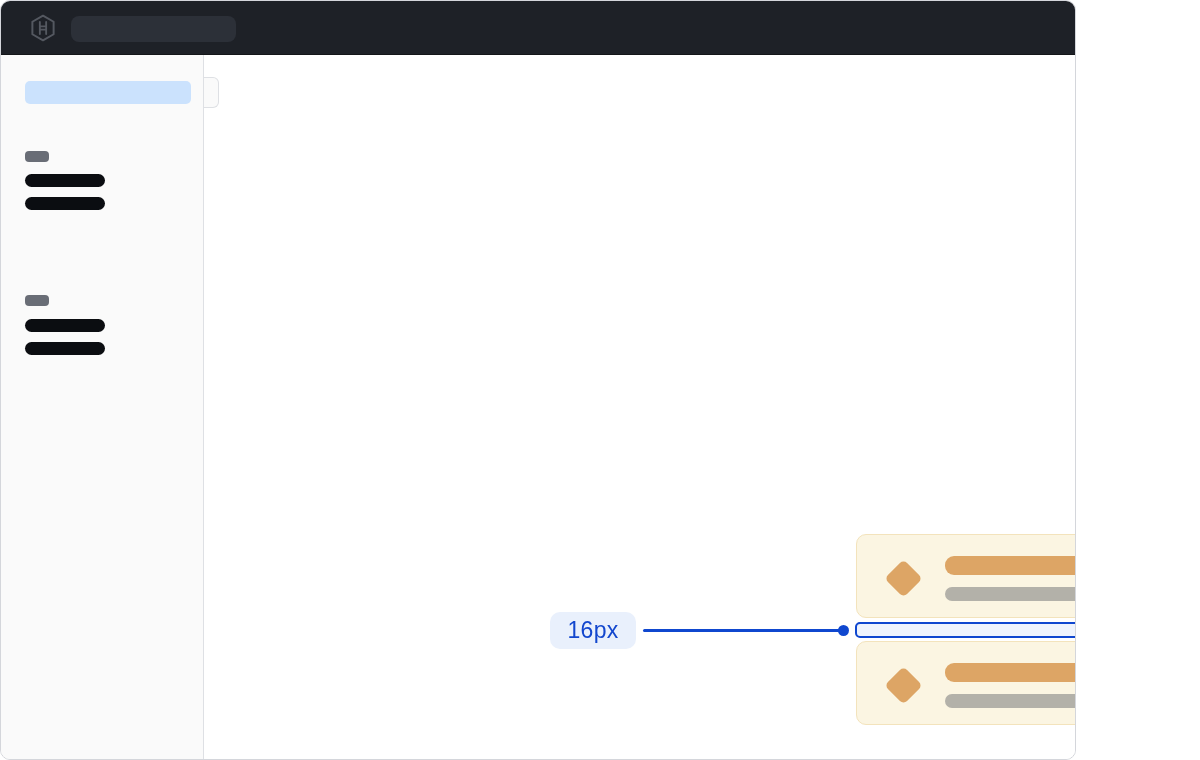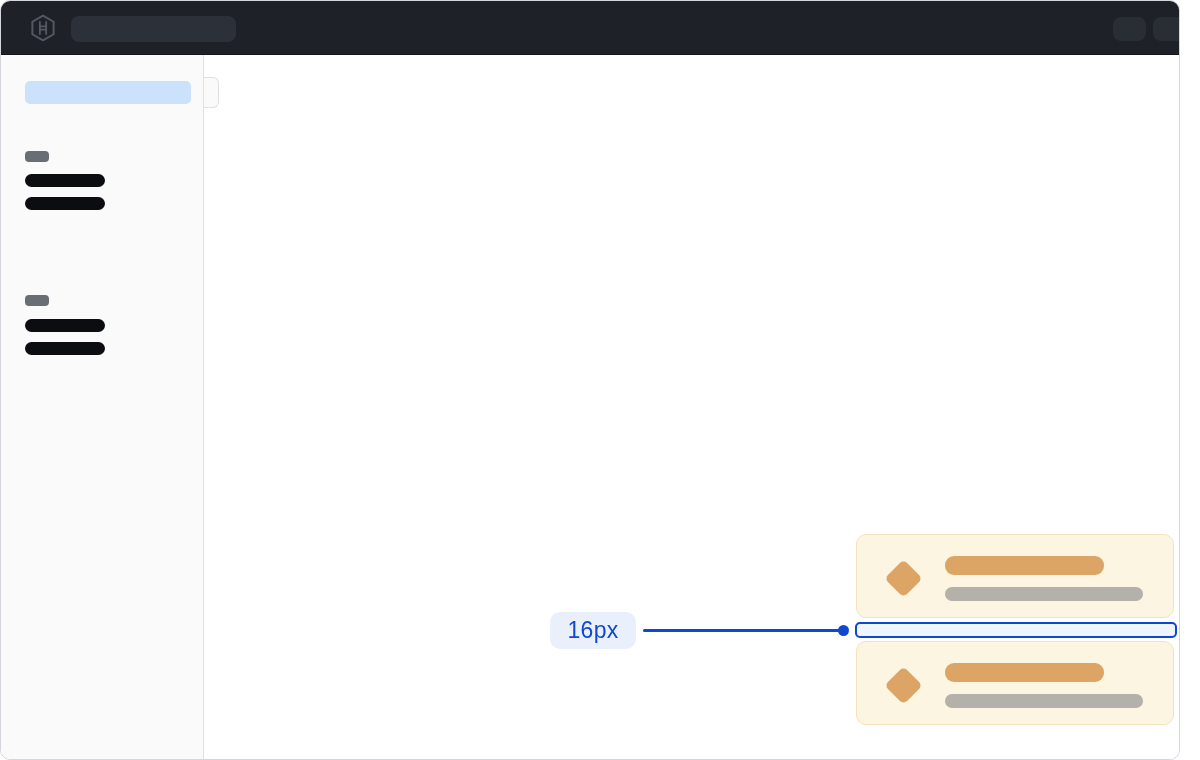--- a/index.html
+++ b/index.html
@@ -1,20 +1,20 @@
 <!DOCTYPE html>
 <html><head>
 <meta charset="utf-8">
 <style>
   * { margin: 0; padding: 0; box-sizing: border-box; }
   html, body { background: #ffffff; font-family: "Liberation Sans", sans-serif; }
 
   .window {
     position: relative;
-    width: 1180px; height: 760px;
+    width: 1076px; height: 760px;
     background: #ffffff;
     border: 1px solid #d4d6db;
     border-radius: 10px;
     overflow: hidden;
   }
 
   
   .navbar {
     position: absolute; left: 0; top: 0; right: 0; height: 54px;
     background: #1e2127;

